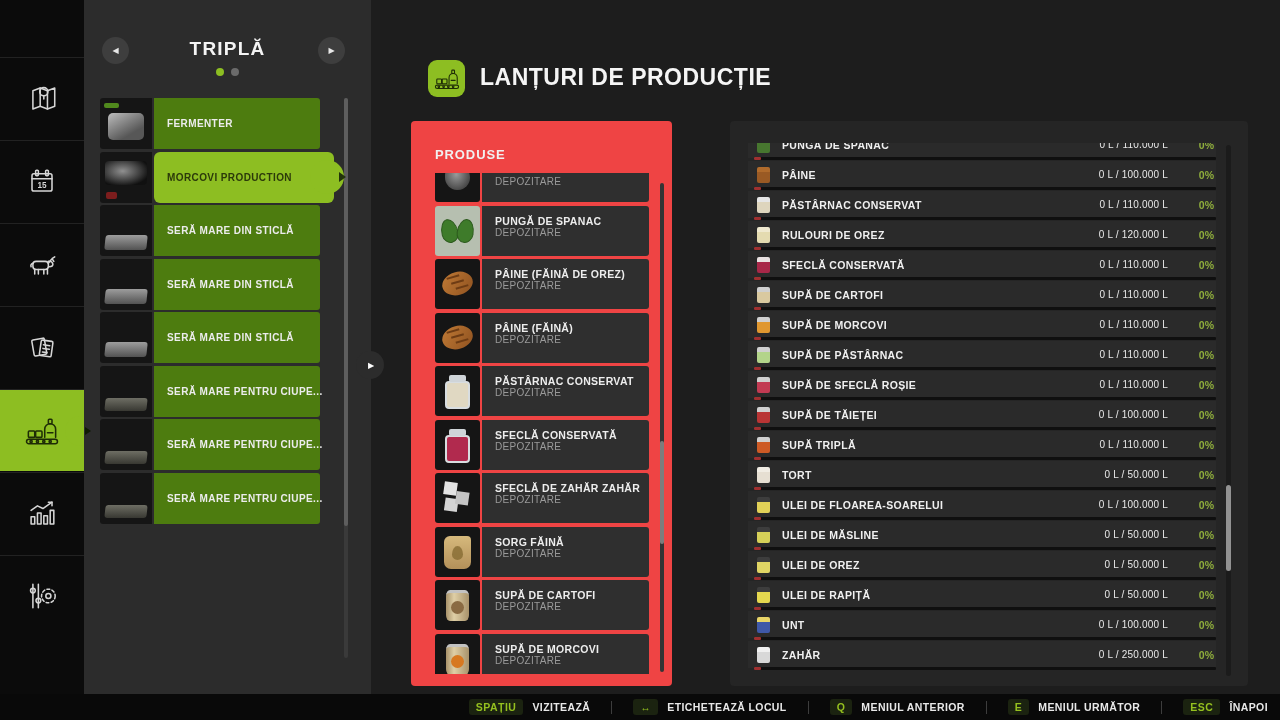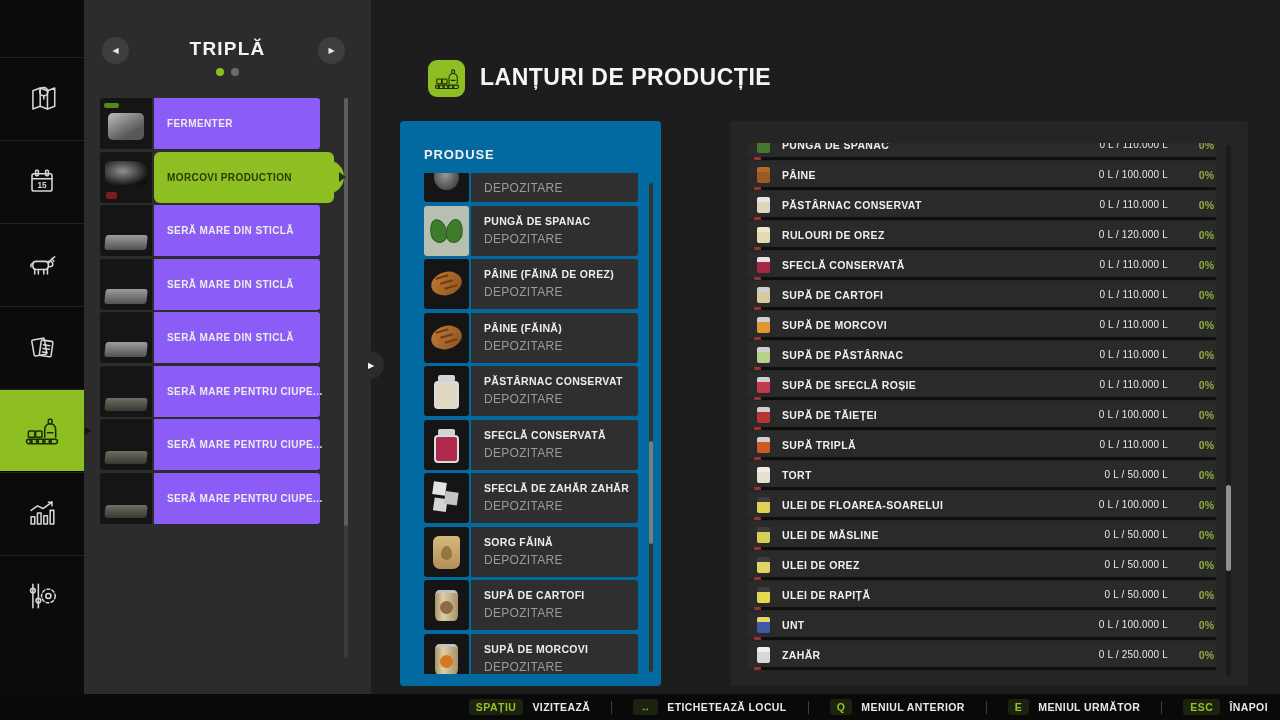--- a/index.html
+++ b/index.html
@@ -30,21 +30,21 @@
     display:flex;align-items:center;justify-content:center;font-size:8px;color:#e8e8e8;cursor:pointer;}
   .nav-prev{left:18px;}
   .nav-next{right:26px;}
   .page-dots{position:absolute;top:68px;left:0;right:0;display:flex;justify-content:center;gap:7px;}
   .dot{width:8px;height:8px;border-radius:50%;background:#6b6b6b;}
   .dot.active{background:#8dbe22;}
   .owned-list{position:absolute;left:0;top:0;right:0;bottom:0;}
   .owned-item{position:absolute;left:16px;width:220px;height:51px;}
   .o-thumb{position:absolute;left:0;top:0;width:52px;height:51px;background:#151515;
     border-radius:3px 0 0 3px;overflow:hidden;}
-  .o-body{position:absolute;left:54px;top:0;width:166px;height:51px;background:#8b5cf6;
+  .o-body{position:absolute;left:54px;top:0;width:166px;height:51px;background:#4d7c0f;
     border-radius:0 3px 3px 0;display:flex;align-items:center;box-sizing:border-box;padding-left:13px;}
   .o-label{font-size:10px;font-weight:bold;letter-spacing:.4px;color:#ececec;white-space:nowrap;}
   .owned-item.selected .o-body{width:180px;background:#8dbe22;border-radius:6px;}
   .owned-item.selected .o-label{color:#2c3a0a;}
   .owned-item.selected .o-body::before{content:"";position:absolute;right:-10px;top:50%;width:34px;height:34px;
     transform:translateY(-50%);background:#8dbe22;border-radius:50%;}
   .sel-arrow{display:none;}
   .owned-item.selected .sel-arrow{display:block;position:absolute;right:-12px;top:50%;transform:translateY(-50%);
     width:0;height:0;border-left:7px solid #22330a;border-top:5px solid transparent;border-bottom:5px solid transparent;z-index:2;}
   
@@ -64,29 +64,29 @@
     display:flex;align-items:center;justify-content:center;}
   .owned-bump span{font-size:8px;color:#fff;margin-left:2px;}
 
   
   .page-header-icon{position:absolute;left:428px;top:60px;width:37px;height:37px;background:#8dbe22;border-radius:9px;
     display:flex;align-items:center;justify-content:center;}
   .page-header-icon svg{stroke:#1e2c06;fill:none;stroke-width:1.6;stroke-linecap:round;stroke-linejoin:round;}
   .page-title{position:absolute;left:480px;top:64px;font-size:23px;font-weight:bold;letter-spacing:.5px;color:#f5f5f5;}
 
   
-  .products-panel{position:absolute;left:400px;top:121px;width:261px;height:565px;background:#0369a1;border-radius:4px;}
+  .products-panel{position:absolute;left:411px;top:121px;width:261px;height:565px;background:#ef4444;border-radius:4px;}
   .pp-title{position:absolute;left:24px;top:26px;font-size:13px;font-weight:bold;letter-spacing:.9px;color:#f0f0f0;}
   .pp-list{position:absolute;left:24px;top:52px;width:214px;bottom:12px;overflow:hidden;}
   .product-item{position:absolute;left:0;width:214px;height:50px;}
   .p-thumb{position:absolute;left:0;top:0;width:45px;height:50px;background:#151515;border-radius:3px;overflow:hidden;}
   .p-body{position:absolute;left:47px;top:0;right:0;height:50px;background:#2f2f2f;border-radius:0 3px 3px 0;
     box-sizing:border-box;padding:9px 0 0 13px;}
   .p-name{font-size:10.5px;font-weight:bold;letter-spacing:.3px;color:#ededed;white-space:nowrap;}
-  .p-sub{font-size:12px;color:#9a9a9a;margin-top:5px;letter-spacing:.3px;}
+  .p-sub{font-size:10px;color:#9a9a9a;letter-spacing:.3px;}
   .product-item.noname .p-body{padding-top:24px;}
   
   .pt-mystery::before{content:"";position:absolute;left:10px;top:12px;width:25px;height:26px;
     background:radial-gradient(ellipse at 45% 40%,#9a9a9a,#4a4a4a 70%);border-radius:45% 55% 50% 50%;}
   .pt-spinach{background:#b6bfb0;}
   .pt-spinach::before,.pt-spinach::after{content:"";position:absolute;width:15px;height:22px;background:#3e7b2a;
     border:1px solid #2c5a1d;border-radius:50% 50% 50% 50%/60% 60% 40% 40%;top:13px;}
   .pt-spinach::before{left:6px;transform:rotate(-14deg);}
   .pt-spinach::after{left:22px;transform:rotate(10deg);}
   .pt-bread::before{content:"";position:absolute;left:7px;top:13px;width:31px;height:23px;

